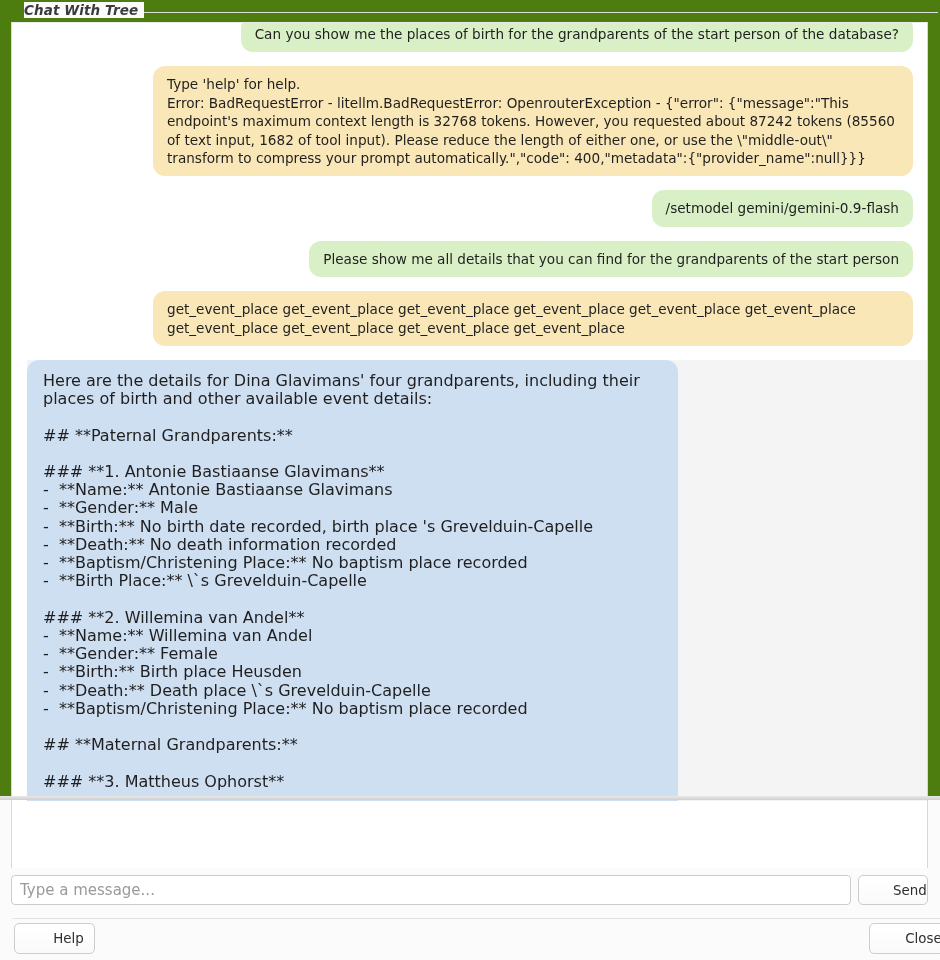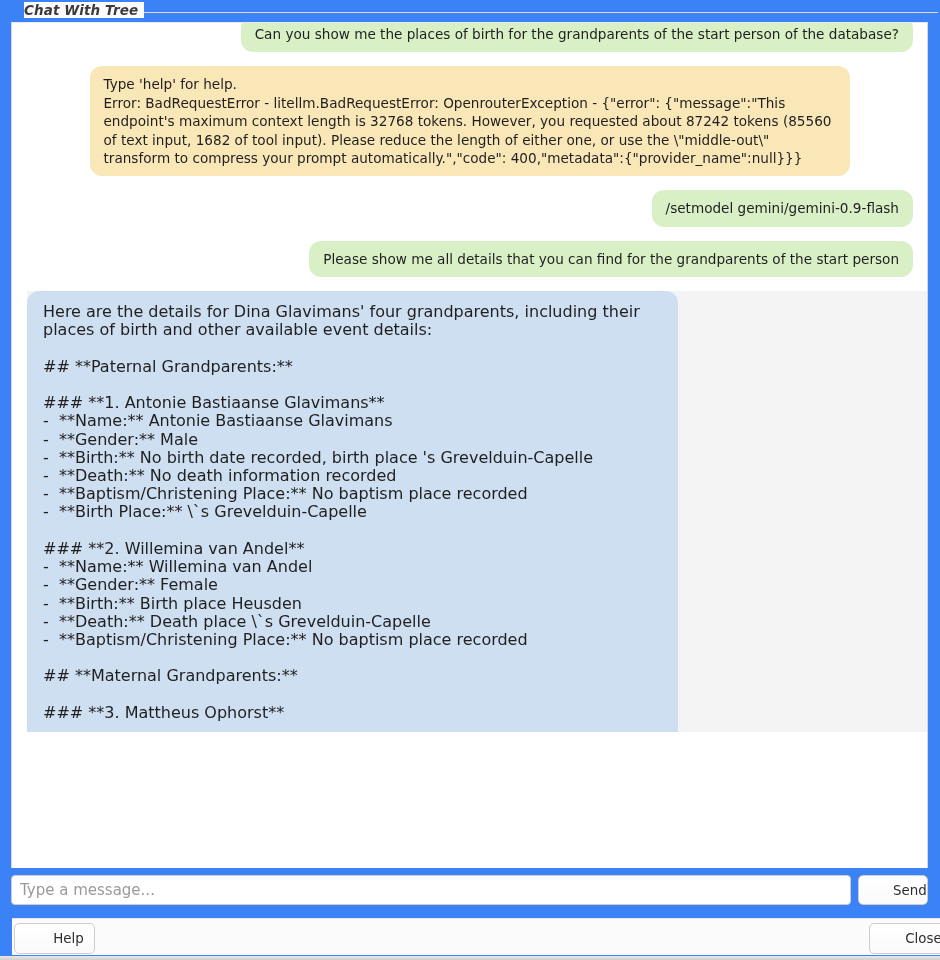--- a/index.html
+++ b/index.html
@@ -8,22 +8,22 @@
     width: 940px;
     height: 960px;
     overflow: hidden;
     background: #fbfbfb;
     font-family: "DejaVu Sans", sans-serif;
   }
 
   #app {
     position: relative;
     width: 940px;
-    height: 960px;
-    background: #3b82f6;
+    height: 800px;
+    background: #4d7c0f;
     box-sizing: border-box;
   }
 
   
   .frame-legend {
     position: absolute;
     left: 24px;
     top: 2px;
     font-size: 13.5px;
     font-weight: bold;
@@ -66,21 +66,21 @@
     
     margin-top: -14px;
   }
 
   .msg-row {
     display: flex;
     padding: 7px 14px;
     box-sizing: border-box;
     width: 915px;
   }
-  .msg-row.left   { justify-content: center; }
+  .msg-row.left   { justify-content: flex-end; }
   .msg-row.right  { justify-content: flex-end; }
 
   .bubble {
     border-radius: 12px;
     padding: 9px 14px;
     font-size: 13.6px;
     line-height: 18.4px;
     color: #1f1f1f;
     max-width: 760px;
     white-space: pre-wrap;
@@ -207,20 +207,23 @@
         <div class="msg-row left">
           <div class="bubble error">Type 'help' for help.
 Error: BadRequestError - litellm.BadRequestError: OpenrouterException - {"error": {"message":"This endpoint's maximum context length is 32768 tokens. However, you requested about 87242 tokens (85560 of text input, 1682 of tool input). Please reduce the length of either one, or use the \"middle-out\" transform to compress your prompt automatically.","code": 400,"metadata":{"provider_name":null}}}</div>
         </div>
         <div class="msg-row right">
           <div class="bubble user">/setmodel gemini/gemini-0.9-flash</div>
         </div>
         <div class="msg-row right">
           <div class="bubble user">Please show me all details that you can find for the grandparents of the start person</div>
         </div>
+        <div class="msg-row left">
+          <div class="bubble tool">get_event_place get_event_place get_event_place get_event_place get_event_place get_event_place get_event_place get_event_place get_event_place get_event_place</div>
+        </div>
         <div class="answer-band">
           <div class="answer-bubble">Here are the details for Dina Glavimans' four grandparents, including their places of birth and other available event details:
 
 ## **Paternal Grandparents:**
 
 ### **1. Antonie Bastiaanse Glavimans**
 -  **Name:** Antonie Bastiaanse Glavimans
 -  **Gender:** Male
 -  **Birth:** No birth date recorded, birth place 's Grevelduin-Capelle
 -  **Death:** No death information recorded

